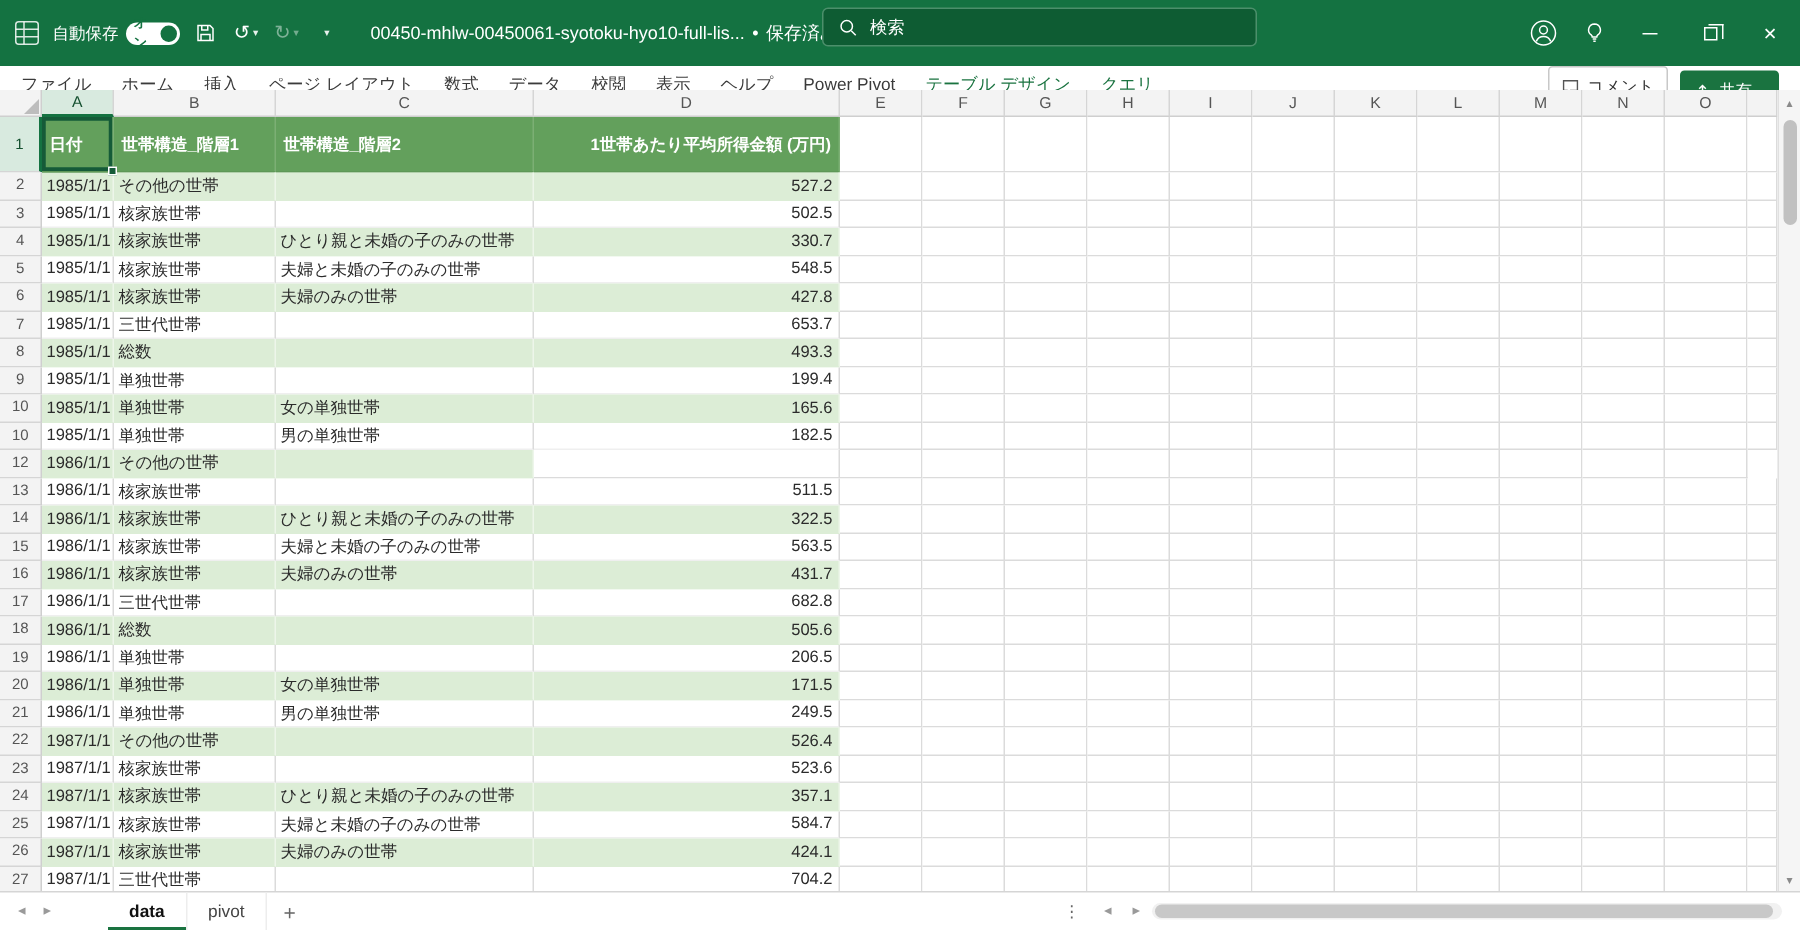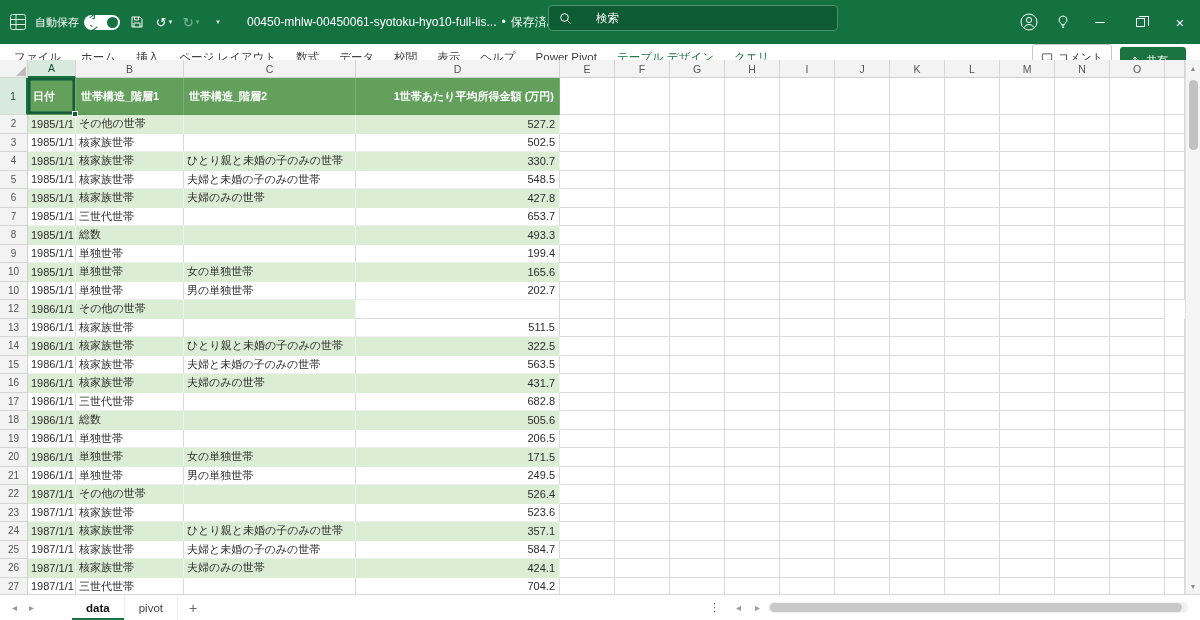--- a/index.html
+++ b/index.html
@@ -14,21 +14,21 @@
   .autosave{display:flex;align-items:center;gap:5px;font-size:11px}
   .switch{width:36px;height:15px;background:#fff;border-radius:8px;display:flex;align-items:center;padding:0 2px}
   .sw-text{font-size:9px;color:var(--green-dark);font-weight:bold;margin-left:3px}
   .knob{width:11px;height:11px;border-radius:50%;background:var(--green-dark);margin-left:auto}
   .tbtn{min-width:20px;height:24px;display:flex;align-items:center;justify-content:center;font-size:13px;color:#fff;gap:2px}
   .tbtn.dim{opacity:.45}
   .mini{font-size:7px;opacity:.9}
   .doctitle{display:flex;align-items:center;gap:5px;font-size:12px;margin-left:12px;white-space:nowrap}
   .doctitle .caret{font-size:9px;margin-left:2px}
   .search{position:absolute;left:548px;top:5px;width:290px;height:22px;background:#0E5C33;border:1px solid #4C8F6B;
-          border-radius:4px;display:flex;align-items:center;gap:24px;padding:12px 10px;font-size:11.5px;color:#fff}
+          border-radius:4px;display:flex;align-items:center;gap:8px;padding:12px 10px;font-size:11.5px;color:#fff}
   .tbright{margin-left:auto;display:flex;align-items:center;height:32px}
   .iconbtn{width:34px;height:32px;display:flex;align-items:center;justify-content:center}
   .winbtn{width:40px;height:32px;display:flex;align-items:center;justify-content:center;font-size:15px;color:#fff}
   .min-glyph{width:10px;height:1px;background:#fff}
   .restore-glyph{width:9px;height:9px;border:1px solid #fff;position:relative}
   .restore-glyph::before{content:"";position:absolute;top:-3px;left:2px;width:9px;height:9px;border-top:1px solid #fff;border-right:1px solid #fff}
 
   
   .ribbon{height:28px;display:flex;align-items:center;border-bottom:1px solid #DEDEDE;background:#fff;padding:0 4px}
   .rtabs{display:flex;align-items:center}
@@ -401,21 +401,21 @@
           <div class="cell"></div>
           <div class="cell"></div>
           <div class="cell"></div>
           <div class="cell"></div>
         </div>
         <div class="row">
           <div class="rn">10</div>
           <div class="cell tcell">1985/1/1</div>
           <div class="cell tcell">単独世帯</div>
           <div class="cell tcell">男の単独世帯</div>
-          <div class="cell tcell num">202.7</div>
+          <div class="cell tcell num">182.5</div>
           <div class="cell"></div>
           <div class="cell"></div>
           <div class="cell"></div>
           <div class="cell"></div>
           <div class="cell"></div>
           <div class="cell"></div>
           <div class="cell"></div>
           <div class="cell"></div>
           <div class="cell"></div>
           <div class="cell"></div>

